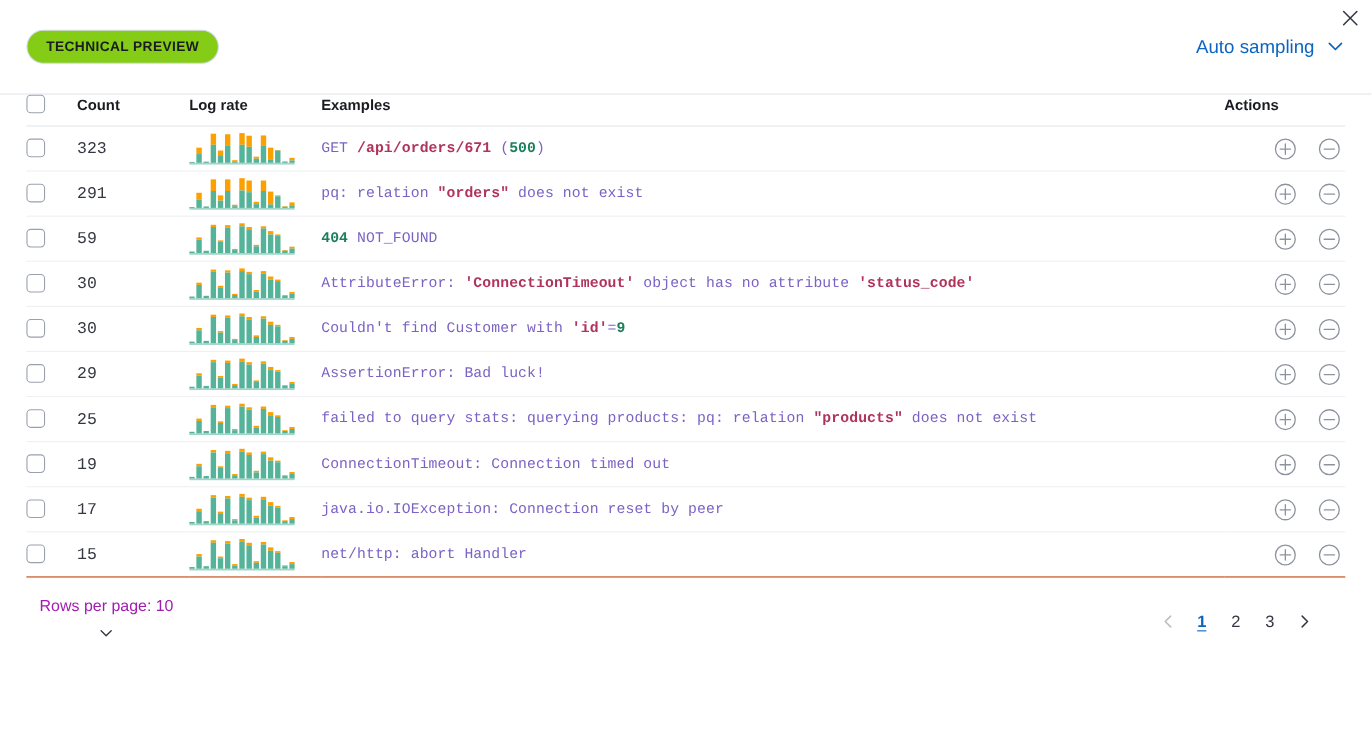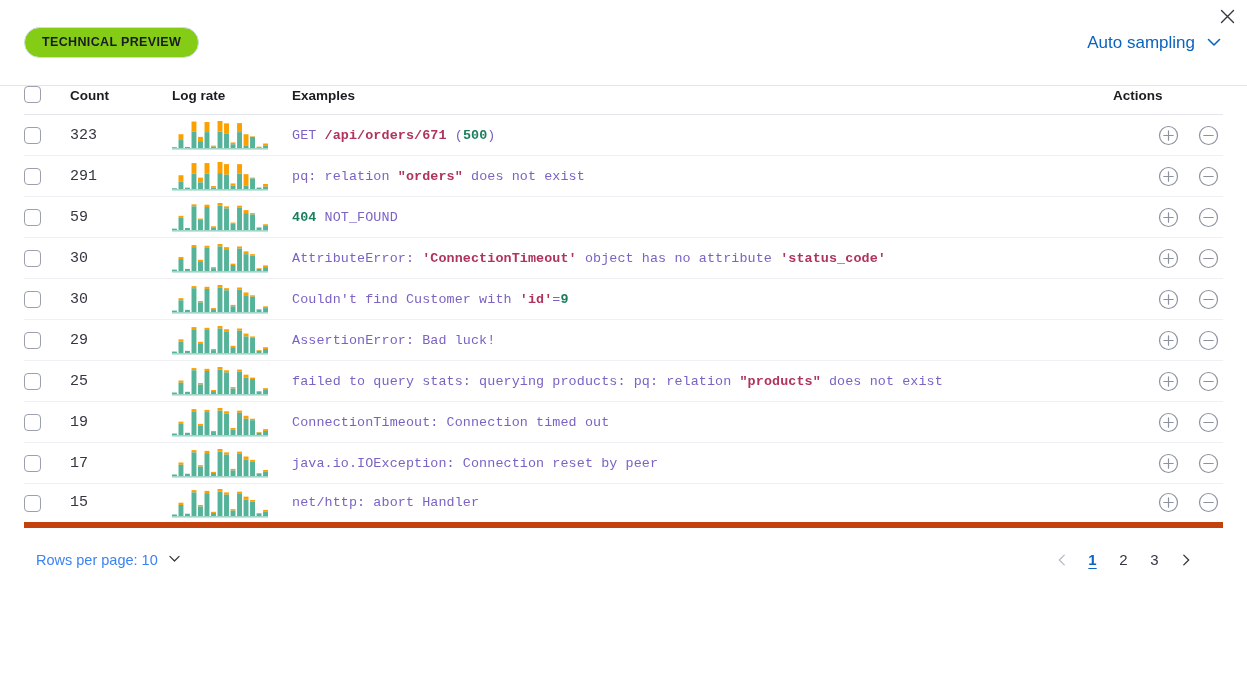--- a/index.html
+++ b/index.html
@@ -86,21 +86,21 @@
   col.c-act   { width: 110px; }
 
   th.th-actions { text-align: right; padding-right: 6px; }
 
   table.patterns td {
     border-bottom: 1px solid #eef0f4;
     height: 41px;
     vertical-align: middle;
     padding: 0;
   }
-  tr.row:last-child td { border-bottom: 6px solid #c2410c; }
+  tr.row:last-child td { border-bottom: 1px solid #c2410c; }
 
   .cbx {
     width: 17px; height: 17px;
     border: 1px solid #9aa1ad;
     border-radius: 4px;
     background: #fff;
     display: inline-block;
     cursor: pointer;
     vertical-align: middle;
   }
@@ -138,21 +138,21 @@
   .act-btn + .act-btn { margin-left: 10px; }
 
   
   .footer {
     display: flex;
     align-items: center;
     padding: 18px 24px 0 12px;
   }
   .rows-per-page {
     display: flex; align-items: center; gap: 9px;
-    font-size: 14.5px; color: #3b82f6; cursor: pointer;
+    font-size: 14.5px; color: #a21caf; cursor: pointer; flex-direction: column;
   }
   .pager { margin-left: auto; display: flex; align-items: center; gap: 4px; }
   .pg {
     min-width: 27px; height: 28px;
     display: flex; align-items: center; justify-content: center;
     font-size: 15px; color: #343741; cursor: pointer;
   }
   .pg.active { color: #0b64c0; font-weight: 700; text-decoration: underline; text-underline-offset: 3px; }
   .pg.arrow { color: #343741; }
   .pg.arrow.disabled { color: #b4bcc8; }

